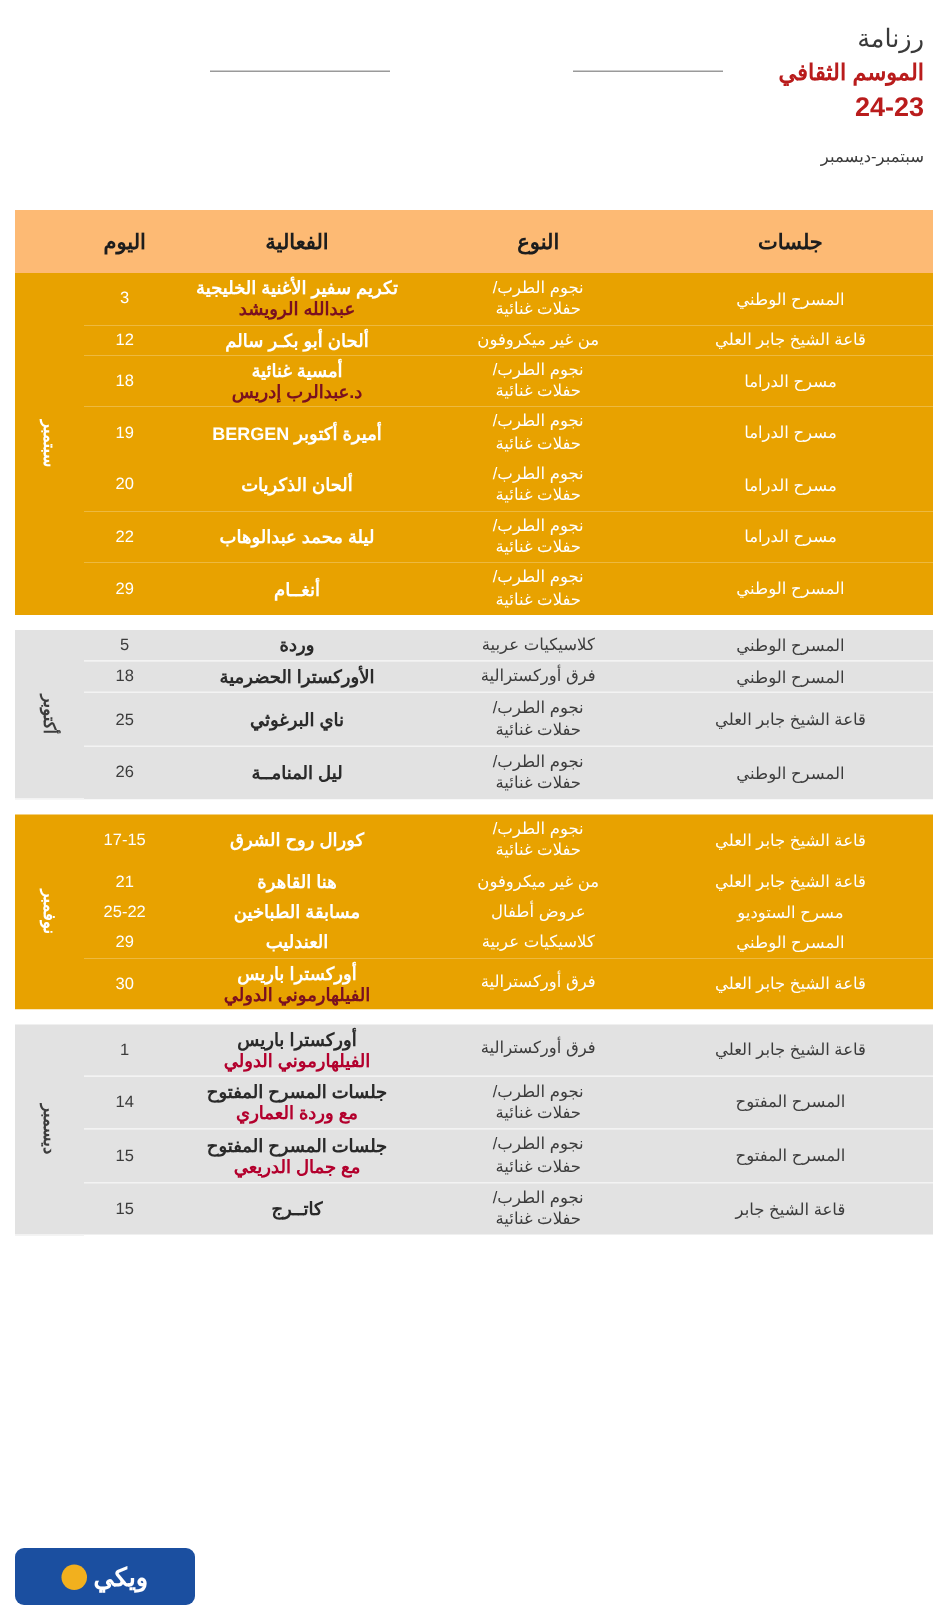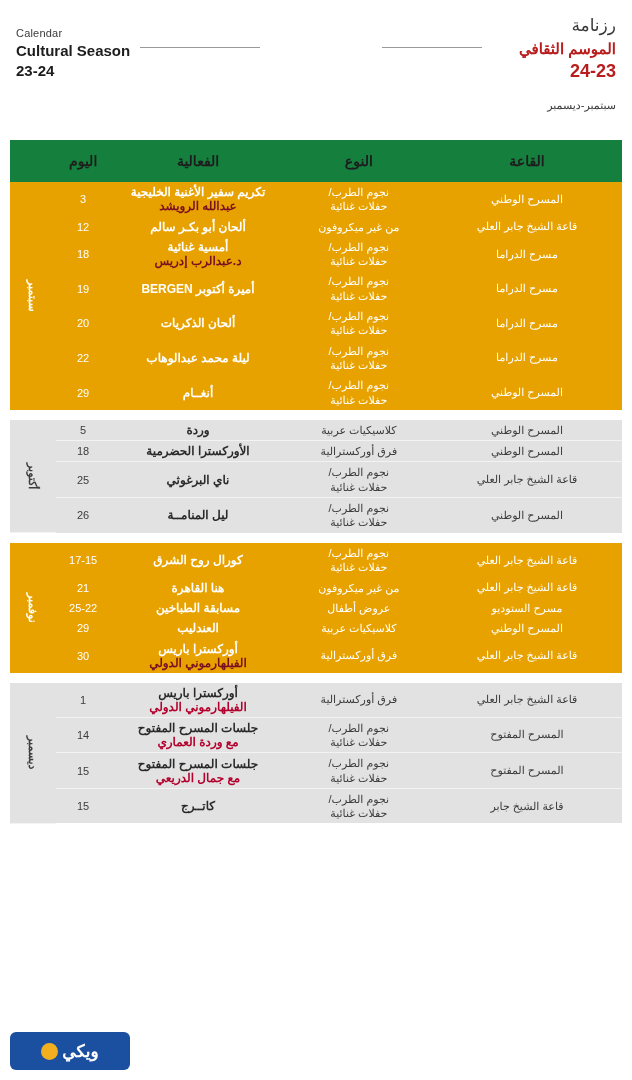--- a/index.html
+++ b/index.html
@@ -113,21 +113,21 @@
   
   .table-wrap {
     padding: 0 10px;
   }
   table.schedule {
     width: 612px;
     border-collapse: collapse;
     table-layout: fixed;
   }
   table.schedule th {
-    background: #15803d;
+    background: #fdba74;
     color: #1d1d1d;
     font-size: 14px;
     font-weight: bold;
     height: 40px;
     text-align: center;
     border: none;
   }
   table.schedule td {
     text-align: center;
     vertical-align: middle;
@@ -209,25 +209,20 @@
     display: inline-block;
   }
 </style>
 </head>
 <body>
 
 <div class="header">
   <div class="wordmark">
   </div>
 
-  <div class="header-left">
-    <div class="cal-small">Calendar</div>
-    <div class="cal-main">Cultural Season</div>
-    <div class="cal-years">23-24</div>
-  </div>
   <div class="rule-left"></div>
 
   <div class="header-right">
     <div class="hr-small">رزنامة</div>
     <div class="hr-main">الموسم الثقافي</div>
     <div class="hr-years">24-23</div>
     <div class="hr-months">سبتمبر-ديسمبر</div>
   </div>
   <div class="rule-right"></div>
 </div>
@@ -236,21 +231,21 @@
   <table class="schedule">
     <colgroup>
       <col class="c-venue">
         <col class="c-type">
         <col class="c-event">
         <col class="c-day">
         <col class="c-month">
     </colgroup>
     <thead>
       <tr>
-        <th>القاعة</th>
+        <th>جلسات</th>
         <th>النوع</th>
         <th>الفعالية</th>
         <th>اليوم</th>
         <th></th>
       </tr>
     </thead>
     <tbody id="table-body">
         <tr class="band-gold row-sep">
           <td class="cell-venue">المسرح الوطني</td>
           <td class="cell-type">

